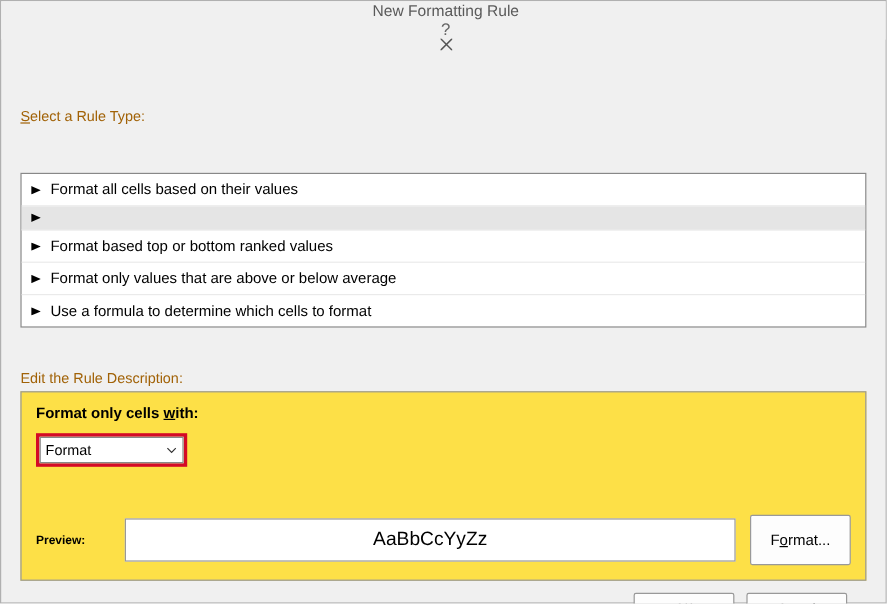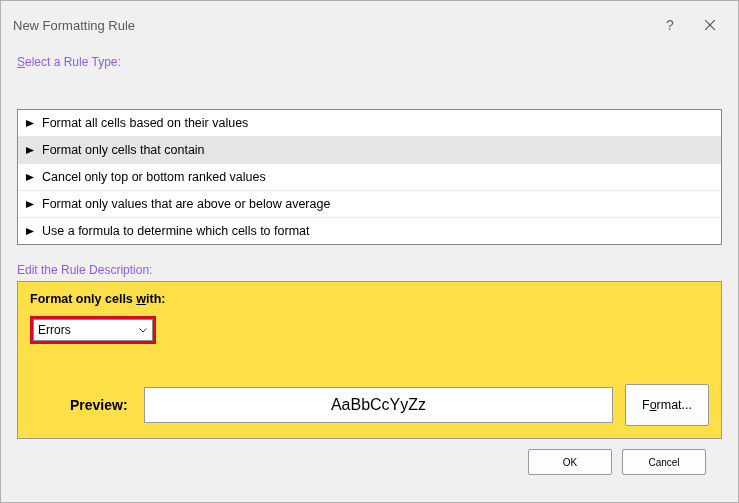--- a/index.html
+++ b/index.html
@@ -1,35 +1,35 @@
 <!DOCTYPE html>
 <html><head>
   <meta charset="utf-8">
   <style>
     * { box-sizing: border-box; margin: 0; padding: 0; font-family: 'Segoe UI', Tahoma, sans-serif; }
     body { width: 739px; height: 503px; background: #f3f3f3; overflow: hidden; }
     .window { width: 739px; height: 503px; background: #f0f0f0; border: 1px solid #b0b0b0; position: relative; }
-    .titlebar { height: 32px; display: flex; align-items: center; padding: 16px 8px 0 12px; background: #f0f0f0; }
+    .titlebar { height: 32px; display: flex; align-items: center; padding: 0 8px 0 12px; background: #f0f0f0; flex-direction: column; }
     .titlebar-title { color: #5a5a5a; font-size: 13px; flex: 1; }
     .titlebar-btn { width: 40px; height: 28px; display: flex; align-items: center; justify-content: center; color: #666; font-size: 14px; }
     .content { padding: 22px 16px 14px 16px; }
-    .section-label { font-size: 12px; color: #8b5cf6; margin-bottom: 4px; }
+    .section-label { font-size: 12px; color: #a16207; margin-bottom: 4px; margin-top: 35px; }
     .underlined { text-decoration: underline; text-decoration-skip-ink: auto; text-underline-offset: 1px; }
     .rule-list { border: 1px solid #888; background: #fff; margin-bottom: 18px; margin-top: 40px; }
     .rule-item { display: flex; align-items: center; padding: 6px 8px; font-size: 12.5px; color: #000; border-bottom: 1px solid #eaeaea; }
     .rule-item:last-child { border-bottom: none; }
     .rule-item.selected { background: #e5e5e5; }
     .rule-arrow { margin-right: 8px; display: inline-flex; align-items: center; }
     .desc-box { border: 1px solid #999; background: #fde047; padding: 10px 12px 12px 12px; }
     .desc-heading { font-size: 12.5px; font-weight: bold; margin-bottom: 10px; }
     .dropdown-wrap { border: 3px solid #d40a26; display: inline-flex; margin-bottom: 40px; }
     .dropdown { display: flex; align-items: center; border: 1px solid #888; background: #fff; height: 22px; width: 120px; font-size: 12px; padding-left: 4px; position: relative; }
     .dropdown-btn { margin-left: auto; width: 18px; height: 100%; display: flex; align-items: center; justify-content: center; border-left: none; }
     .preview-row { display: flex; align-items: center; gap: 12px; }
-    .preview-label { font-size: 14px; font-weight: bold; width: 62px; margin-left: 40px; }
+    .preview-label { font-size: 10px; font-weight: bold; width: 62px; }
     .preview-box { flex: 1; border: 1px solid #999; background: #fff; height: 36px; display: flex; align-items: center; justify-content: center; font-size: 16px; }
     .format-btn { border: 1px solid #999; background: #fdfdfd; height: 42px; padding: 0 16px; font-size: 12.5px; border-radius: 2px; }
     .footer { display: flex; justify-content: flex-end; gap: 10px; padding: 10px 16px 0 16px; }
     .footer-btn { border: 1px solid #999; background: #fdfdfd; height: 26px; width: 84px; font-size: 10px; border-radius: 2px; }
   </style>
 </head>
 <body>
 
 <div class="window">
   <div class="titlebar">
@@ -55,29 +55,28 @@
             </svg>
           </span>
           <span>Format all cells based on their values</span>
         </div>
         <div class="rule-item selected">
           <span class="rule-arrow">
             <svg width="8" height="7" viewBox="0 0 8 7">
               <polygon points="0,0 8,3.5 0,7" fill="#000"></polygon>
             </svg>
           </span>
-          <span>Format only cells that contain</span>
         </div>
         <div class="rule-item">
           <span class="rule-arrow">
             <svg width="8" height="7" viewBox="0 0 8 7">
               <polygon points="0,0 8,3.5 0,7" fill="#000"></polygon>
             </svg>
           </span>
-          <span>Cancel only top or bottom ranked values</span>
+          <span>Format based top or bottom ranked values</span>
         </div>
         <div class="rule-item">
           <span class="rule-arrow">
             <svg width="8" height="7" viewBox="0 0 8 7">
               <polygon points="0,0 8,3.5 0,7" fill="#000"></polygon>
             </svg>
           </span>
           <span>Format only values that are above or below average</span>
         </div>
         <div class="rule-item">
@@ -89,21 +88,21 @@
           <span>Use a formula to determine which cells to format</span>
         </div>
       </div>
 
     <div class="section-label">Edit the Rule Description:</div>
     <div class="desc-box">
       <div class="desc-heading"><span>Format only cells </span><span class="underlined">w</span><span>ith:</span></div>
 
       <div class="dropdown-wrap">
         <div class="dropdown">
-          <span>Errors</span>
+          <span>Format</span>
           <div class="dropdown-btn">
             <svg width="8" height="5" viewBox="0 0 8 5">
                 <polyline points="0.5,0.5 4,4 7.5,0.5" fill="none" stroke="#333" stroke-width="1"></polyline>
               </svg>
           </div>
         </div>
       </div>
 
       <div class="preview-row">
         <div class="preview-label">Preview:</div>

